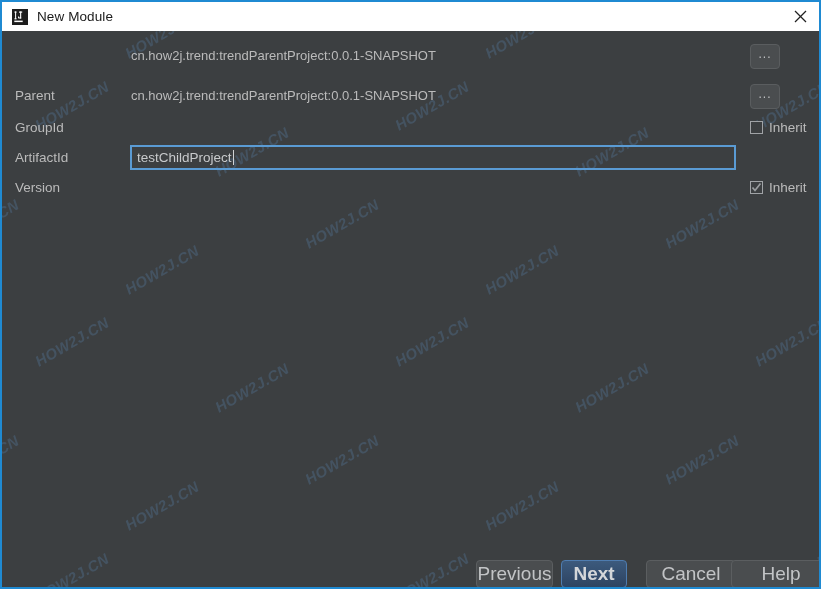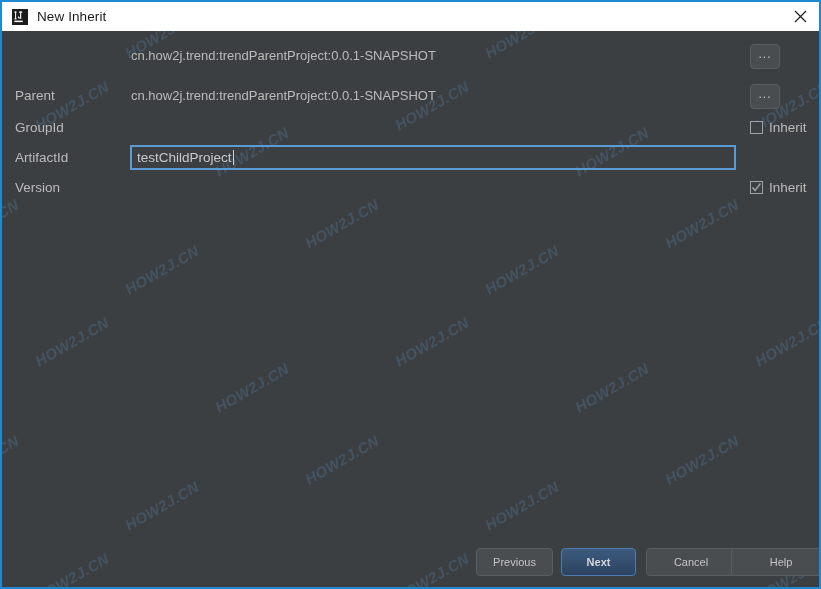--- a/index.html
+++ b/index.html
@@ -192,29 +192,29 @@
   
   #footer {
     position: absolute;
     left: 0;
     top: 517px;
     width: 817px;
     height: 39px;
   }
   .btn {
     position: absolute;
-    top: 0;
+    top: 12px;
     height: 28px;
     box-sizing: border-box;
     background: #4a4d4f;
     border: 1px solid #5b5e60;
     border-radius: 4px;
     color: #c2c4c6;
     font-family: "Liberation Sans", sans-serif;
-    font-size: 11px;
+    font-size: 19px;
     cursor: pointer;
     display: flex;
     align-items: center;
     justify-content: center;
   }
   .btn.default {
     background: linear-gradient(#3c5a7d, #2d4361);
     border: 1px solid #4e7cb0;
     color: #d3d6d9;
     font-weight: bold;
@@ -231,21 +231,21 @@
         <rect x="0" y="0" width="16" height="16" fill="#1c1c1c"></rect>
         <rect x="2.5" y="2.5" width="2" height="1.2" fill="#ffffff"></rect>
         <rect x="3.1" y="2.5" width="1" height="7.5" fill="#ffffff"></rect>
         <rect x="2.5" y="9.2" width="2" height="1.2" fill="#ffffff"></rect>
         <rect x="7" y="2.5" width="3.2" height="1.2" fill="#ffffff"></rect>
         <rect x="8.1" y="2.5" width="1.1" height="7" fill="#ffffff"></rect>
         <path d="M6 7.4 L6 8.4 Q6 9.6 7.6 9.6 L9.2 9.6 L9.2 8.5 L7.6 8.5 Q7.1 8.5 7.1 8 L7.1 7.4 Z" fill="#ffffff"></path>
         <rect x="2.3" y="11.6" width="8.4" height="1.5" fill="#ffffff"></rect>
       </svg>
     </div>
-    <div id="title-text">New Inherit</div>
+    <div id="title-text">New Module</div>
     <div id="close-btn">
       <svg width="13" height="13" viewBox="0 0 13 13">
         <line x1="1" y1="1" x2="12" y2="12" stroke="#222222" stroke-width="1.3"></line>
         <line x1="12" y1="1" x2="1" y2="12" stroke="#222222" stroke-width="1.3"></line>
       </svg>
     </div>
   </div>
 
   <div id="watermarks">
       <div class="wm" style="left: 120px; top: 16px;">HOW2J.CN</div>
@@ -313,19 +313,19 @@
           <svg width="11" height="11" viewBox="0 0 11 11">
             <polyline points="1.5,5.5 4,8.5 9.5,1.5" fill="none" stroke="#9b9ea1" stroke-width="1.7"></polyline>
           </svg>
         </span>
         <span class="inherit-lbl">Inherit</span>
       </div>
     </div>
 
     <div id="footer">
       <div class="btn" style="left:474px; width:77px;">Previous</div>
-      <div class="btn default" style="left:559px; width:75px;">Next</div>
+      <div class="btn default" style="left:559px; width:66px;">Next</div>
       <div class="btn" style="left:644px; width:90px;">Cancel</div>
       <div class="btn" style="left:729px; width:100px;">Help</div>
     </div>
 
   </div>
 </div>
 
 </body></html>

